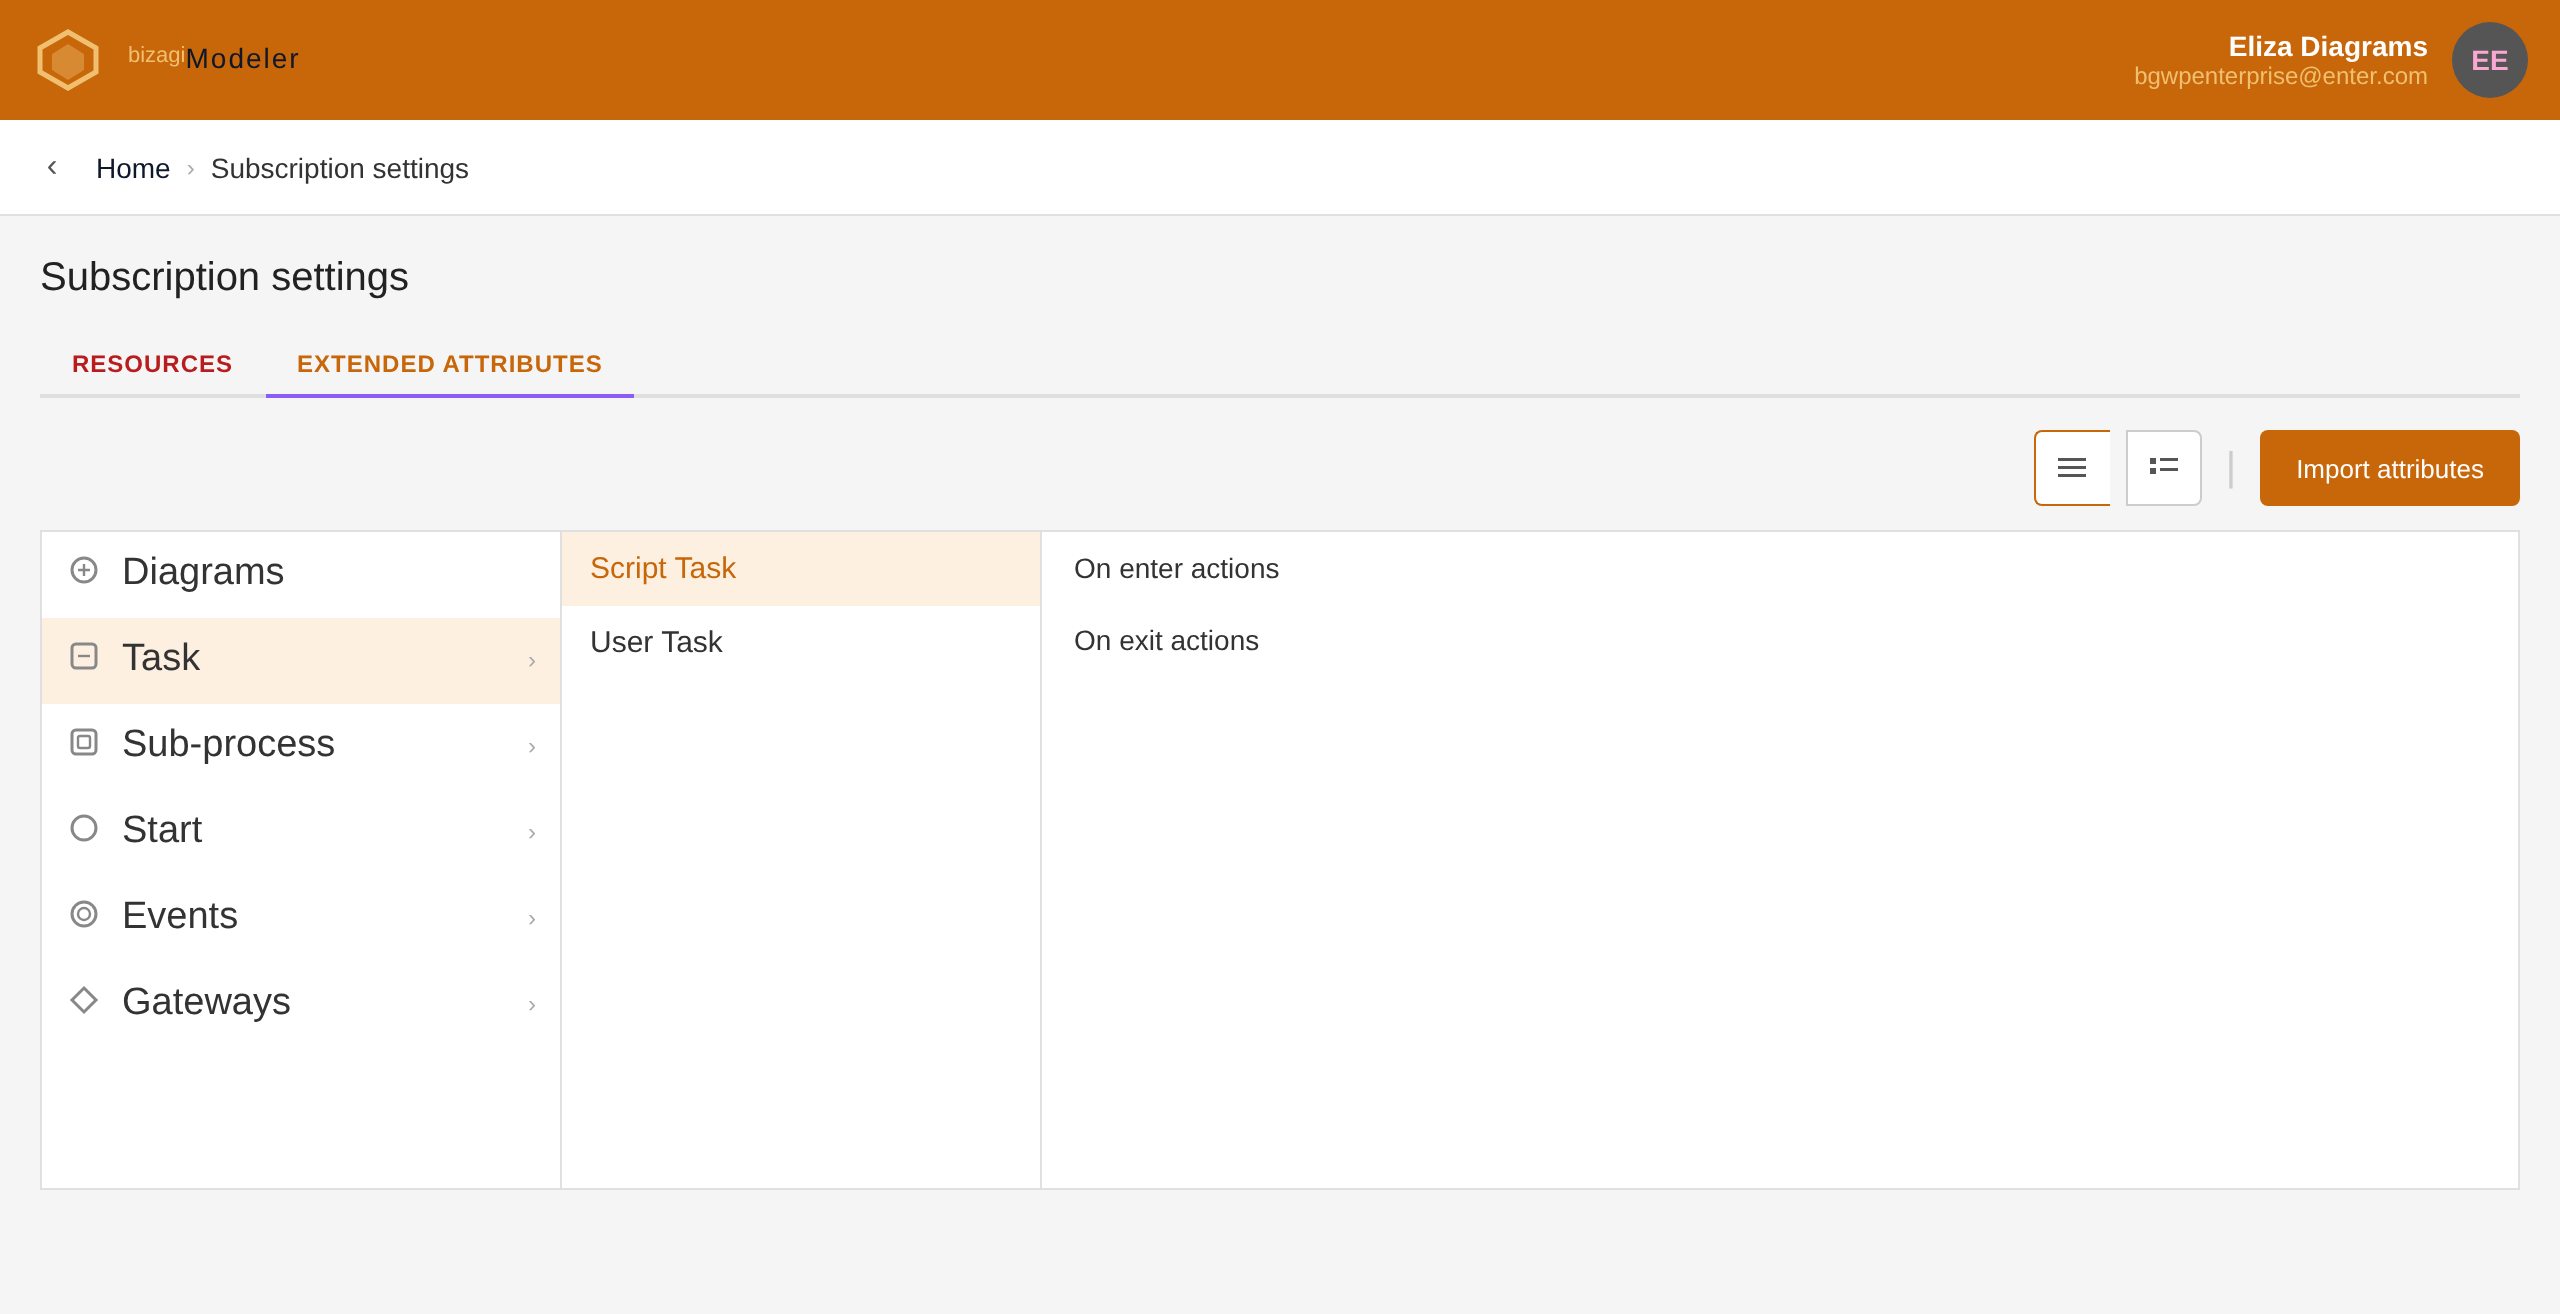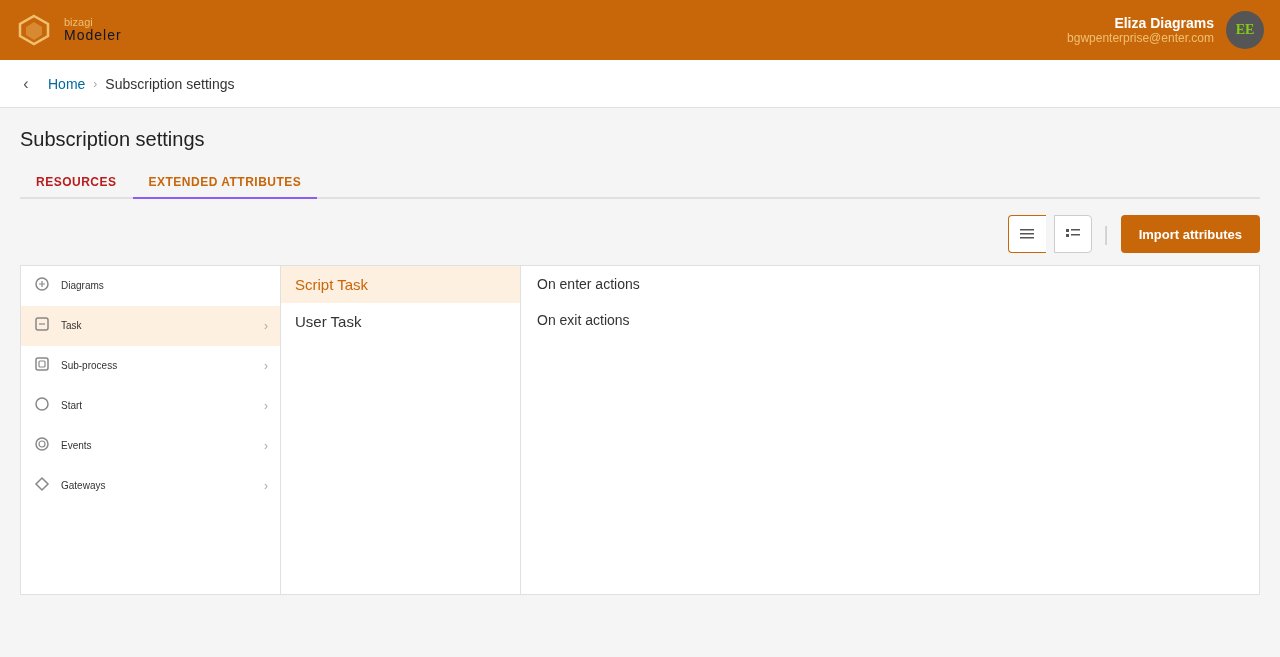--- a/index.html
+++ b/index.html
@@ -18,21 +18,21 @@
       display: flex;
       align-items: center;
       gap: 12px;
     }
     .header-logo-icon {
       width: 36px;
       height: 36px;
     }
     .header-brand {
       display: flex;
-      flex-direction: column;
+      flex-direction: row;
       line-height: 1.1;
     }
     .header-brand-small {
       color: #f0c070;
       font-size: 11px;
       font-weight: 400;
     }
     .header-brand-large {
       color: #0f172a;
       font-size: 14px;
@@ -57,25 +57,24 @@
       font-size: 12px;
     }
     .header-avatar {
       width: 38px;
       height: 38px;
       background: #555;
       border-radius: 50%;
       display: flex;
       align-items: center;
       justify-content: center;
-      color: #84cc16;
+      color: #f9a8d4;
       font-size: 14px;
       font-weight: 600;
       cursor: pointer;
-      font-family: Liberation Serif, serif;
     }
 
     
     .breadcrumb-bar {
       background: #fff;
       border-bottom: 1px solid #e0e0e0;
       height: 48px;
       display: flex;
       align-items: center;
       padding: 0 12px;
@@ -90,21 +89,21 @@
       cursor: pointer;
       color: #555;
       font-size: 16px;
       border-radius: 4px;
     }
     .breadcrumb-sep {
       color: #aaa;
       font-size: 12px;
     }
     .breadcrumb-item {
-      color: #0369a1;
+      color: #0f172a;
       font-size: 14px;
       cursor: pointer;
     }
     .breadcrumb-current {
       color: #333;
       font-size: 14px;
     }
 
     
     .page-content {
@@ -169,21 +168,21 @@
       font-size: 20px;
       margin: 0 4px;
     }
     .toolbar-import-btn {
       background: #c8660a;
       color: #fff;
       border: none;
       padding: 8px 18px;
       border-radius: 4px;
       font-size: 13px;
-      font-weight: 700;
+      font-weight: 400;
       cursor: pointer;
       height: 38px;
     }
 
     
     .panels {
       display: flex;
       border: 1px solid #e0e0e0;
       background: #fff;
       height: 330px;
@@ -217,21 +216,21 @@
     .left-item.active { background: #fdf0e0; }
     .left-item-icon {
       color: #888;
       font-size: 15px;
       width: 18px;
       text-align: center;
       flex-shrink: 0;
     }
     .left-item-label {
       flex: 1;
-      font-size: 10px;
+      font-size: 19px;
       color: #333;
     }
     .left-item-chevron {
       color: #aaa;
       font-size: 12px;
     }
 
     
     .middle-item {
       padding: 10px 14px;

